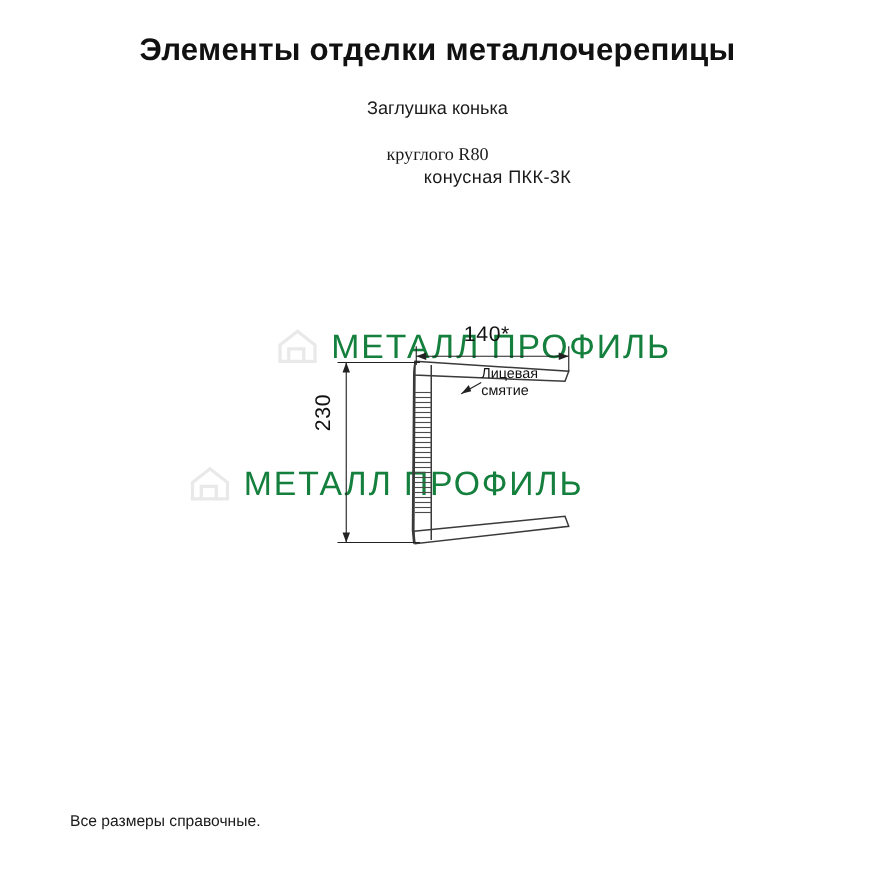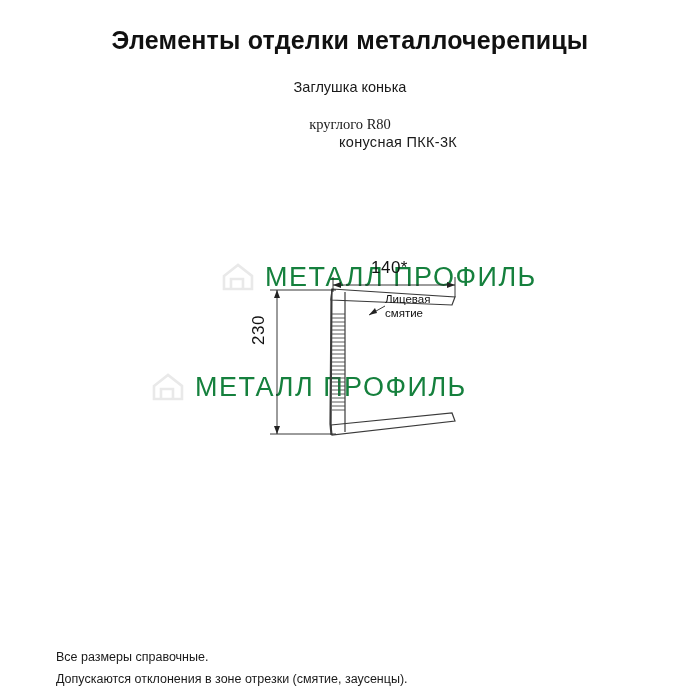--- a/index.html
+++ b/index.html
@@ -210,15 +210,14 @@
 
   <div class="dim-label dim-180">140*</div>
   <div class="dim-label dim-230">230</div>
 
   <div class="face-label">
     <div>Лицевая</div>
     <div>смятие</div>
   </div>
 
   <div class="footer footer-1">Все размеры справочные.</div>
-  <div class="footer footer-2">Допускаются отклонения в зоне отрезки (смятие, заусенцы).</div>
 
 </div>
 
 </body></html>

